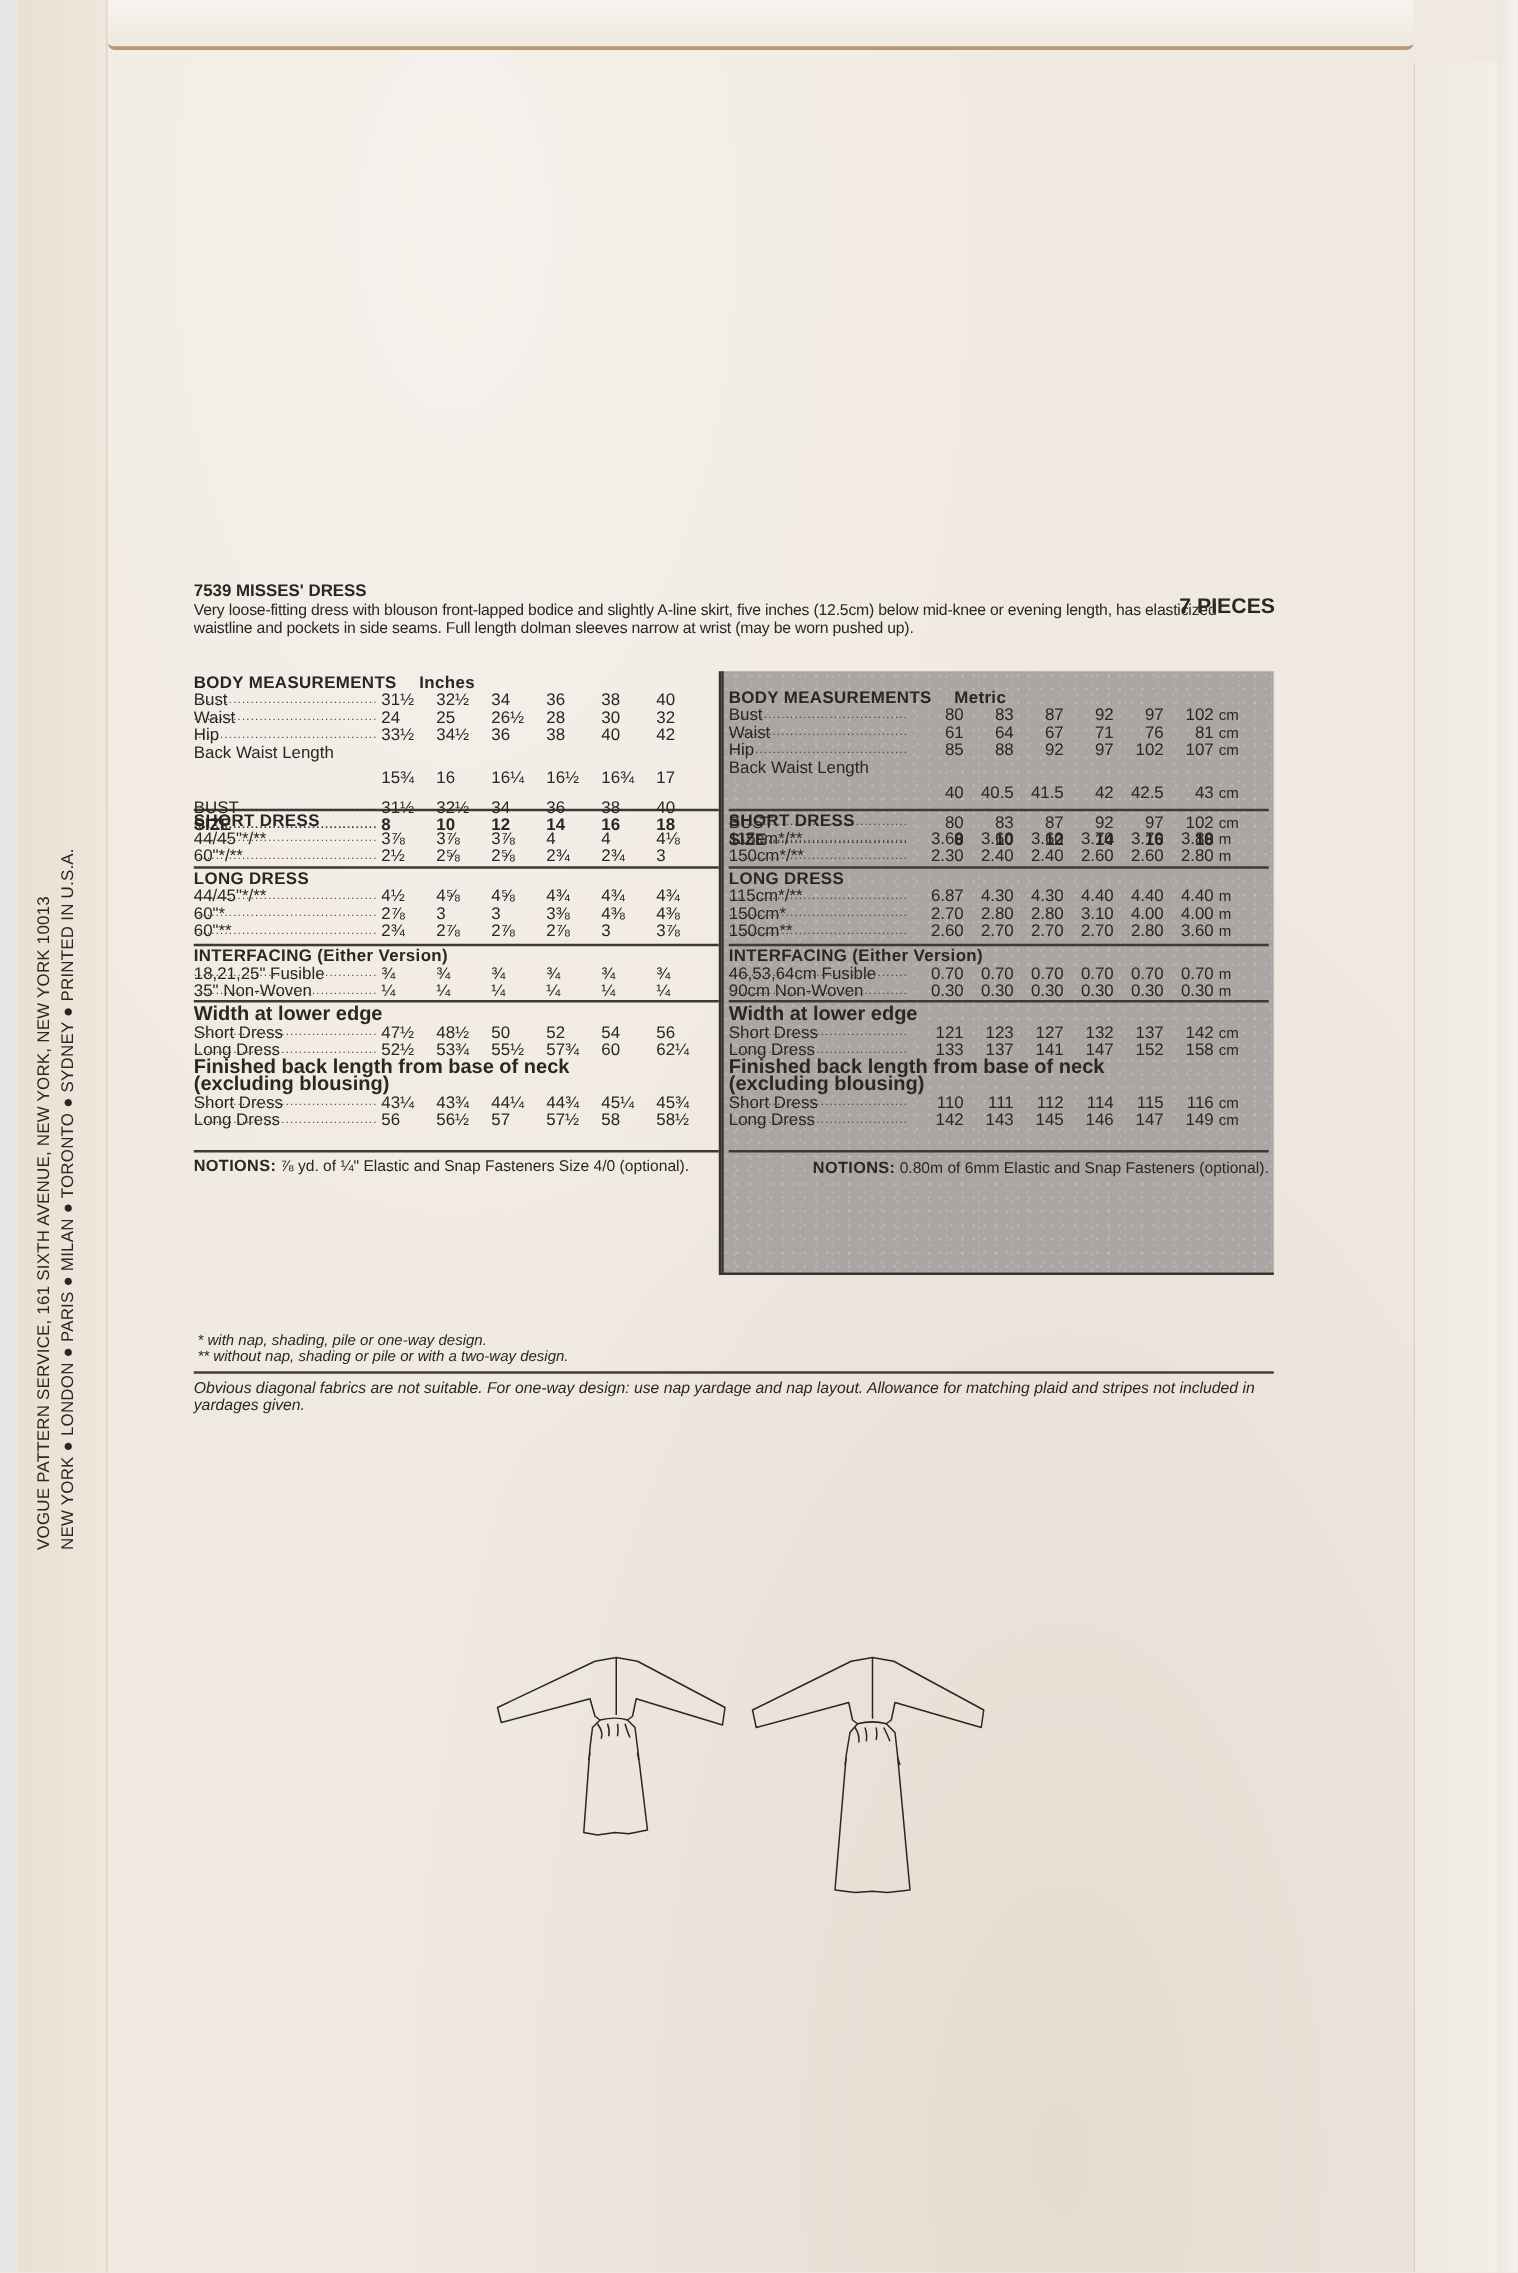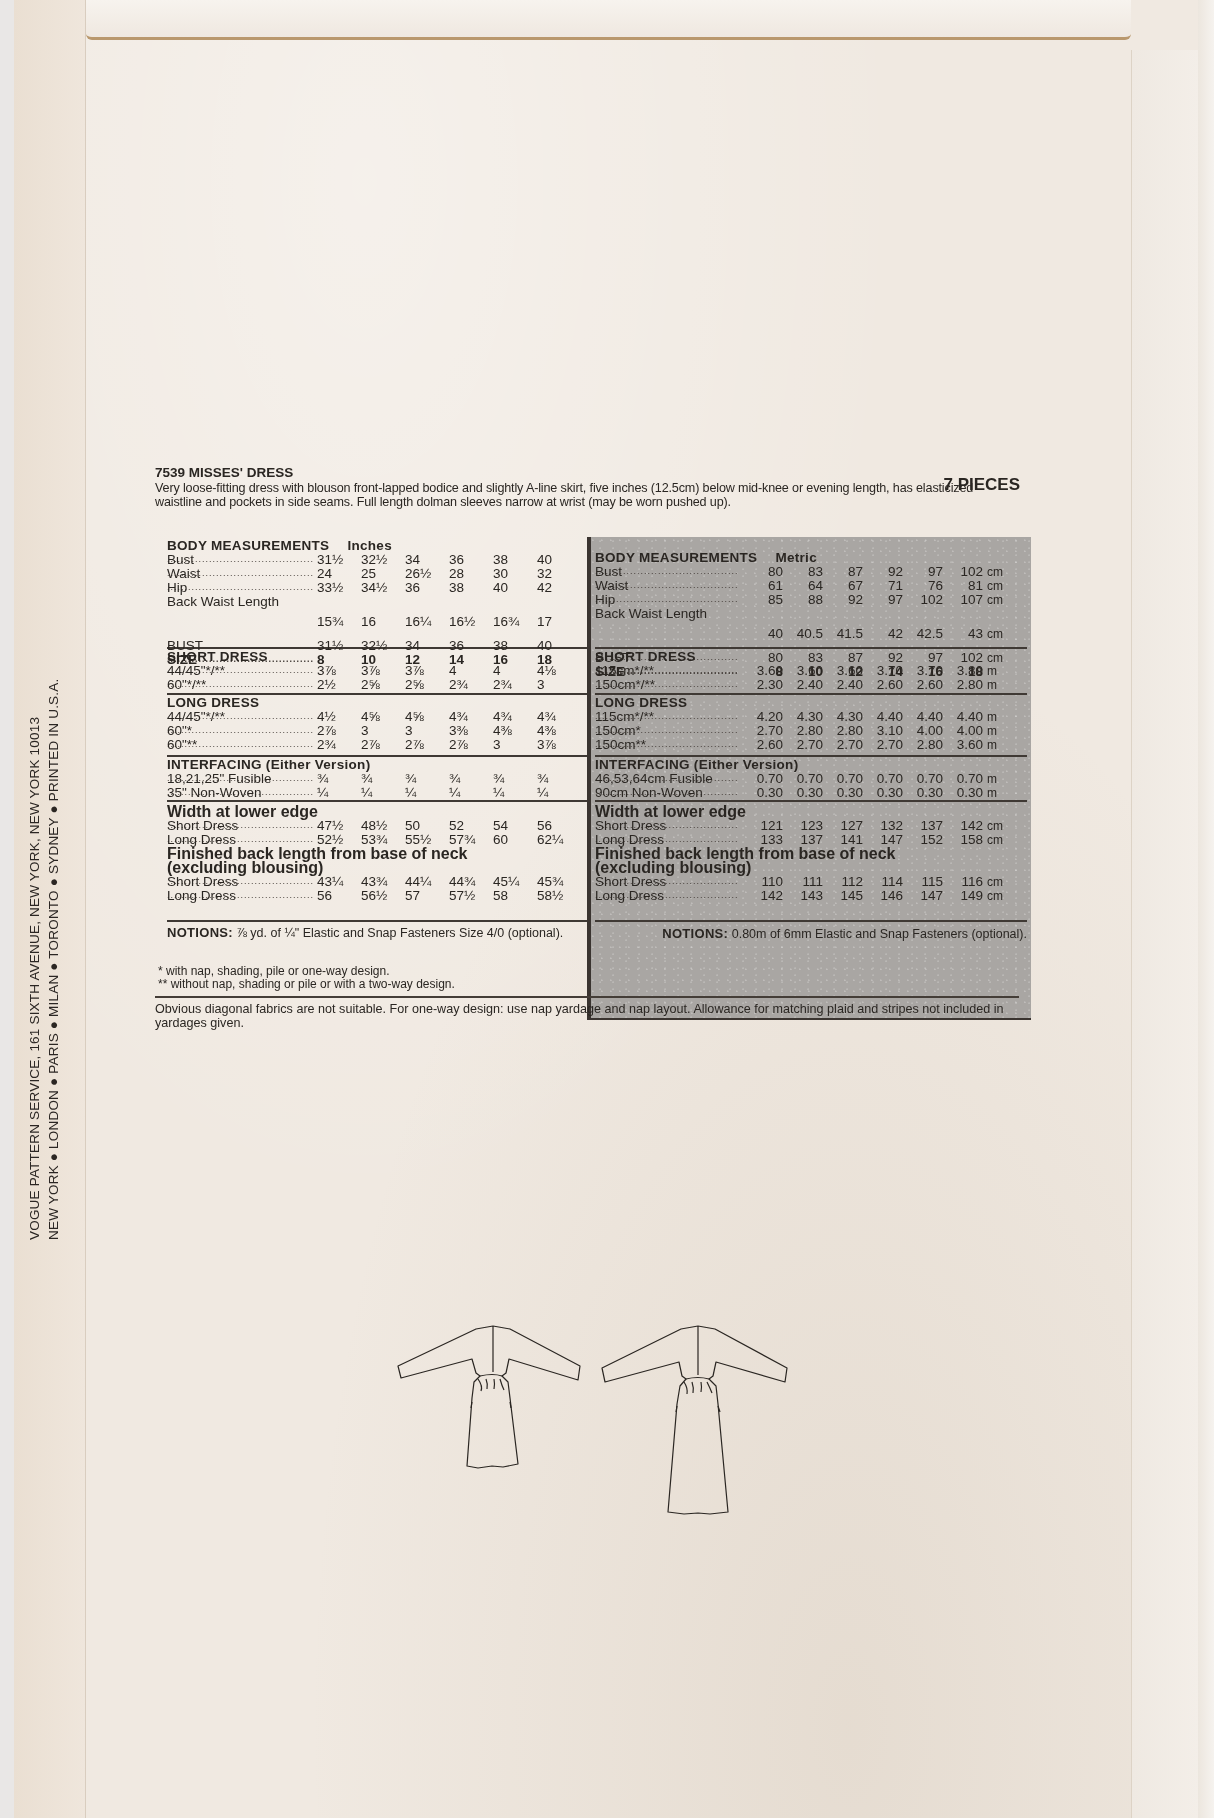--- a/index.html
+++ b/index.html
@@ -61,21 +61,21 @@
   .title-row { position: relative; height: 15px; }
   .title { font-weight: bold; font-size: 13.5px; position: absolute; left: 0; top: 0; }
   .pieces { font-weight: bold; font-size: 17px; position: absolute; right: 0; top: 10px; }
   .desc {
     font-family: "Liberation Sans Narrow", "Liberation Sans", sans-serif;
     font-size: 12.6px; line-height: 13.5px; margin-top: 1px; padding-right: 2px;
     letter-spacing: -0.15px;
   }
 
   .tables {
-    position: absolute; left: 155px; top: 537px; width: 864px; height: 483px; margin-left: 12px;
+    position: absolute; left: 155px; top: 537px; width: 864px; height: 483px;
   }
   .col-in {
     position: absolute; left: 0; top: 0; width: 422px; height: 483px;
     border-right: 2px solid #3a3430;
   }
   .col-cm {
     position: absolute; left: 422px; top: 0; width: 442px; height: 483px;
     background: #a9a6a3;
     background-image:
       radial-gradient(circle at 20% 30%, rgba(255,255,255,0.25) 0.6px, transparent 1.2px),
@@ -107,23 +107,24 @@
   .col-cm .row .v { width: 40px; text-align: right; }
   .col-cm .row .unit { width: 26px; padding-left: 4px; font-size: 12px; }
   .row.bold { font-weight: bold; }
   .lbl-sub { font-weight: bold; font-size: 16px; line-height: 14px; }
   .notes {
     position: absolute; left: 0; right: 0; font-size: 12.5px; line-height: 13px;
   }
   .notes b { font-weight: bold; font-size: 13px; letter-spacing: 0.3px; }
 
   .footnotes {
-    position: absolute; left: 155px; top: 961px; width: 864px;
+    position: absolute; left: 155px; top: 1062px; width: 864px;
     font-size: 12px; line-height: 13px;
     font-family: "Liberation Sans Narrow", "Liberation Sans", sans-serif;
+    font-style: italic;
   }
   .footnote { padding-left: 3px; }
   .para {
     border-top: 2px solid #443d37;
     margin-top: 5px; padding-top: 5px;
     font-size: 12.6px; line-height: 13.5px;
   }
   .para b { font-weight: bold; font-family: "Liberation Sans", sans-serif; }
   .para.last { border-bottom: 2px solid #443d37; padding-bottom: 6px; }
 
@@ -420,21 +421,21 @@
             <div class="v">2.60</div>
             <div class="v">2.60</div>
             <div class="v">2.80</div>
             <div class="unit">m</div>
           </div>
         </div>
         <div class="sec" style="top: 158px; height: 62px; padding-top: 1px;">
           <div class="sec-title">LONG DRESS</div>
           <div class="row">
             <div class="lbl dots"><span class="txt">115cm*/**</span></div>
-            <div class="v">4.20</div>
+            <div class="v">6.87</div>
             <div class="v">4.30</div>
             <div class="v">4.30</div>
             <div class="v">4.40</div>
             <div class="v">4.40</div>
             <div class="v">4.40</div>
             <div class="unit">m</div>
           </div>
           <div class="row">
             <div class="lbl dots"><span class="txt">150cm*</span></div>
             <div class="v">2.70</div>

